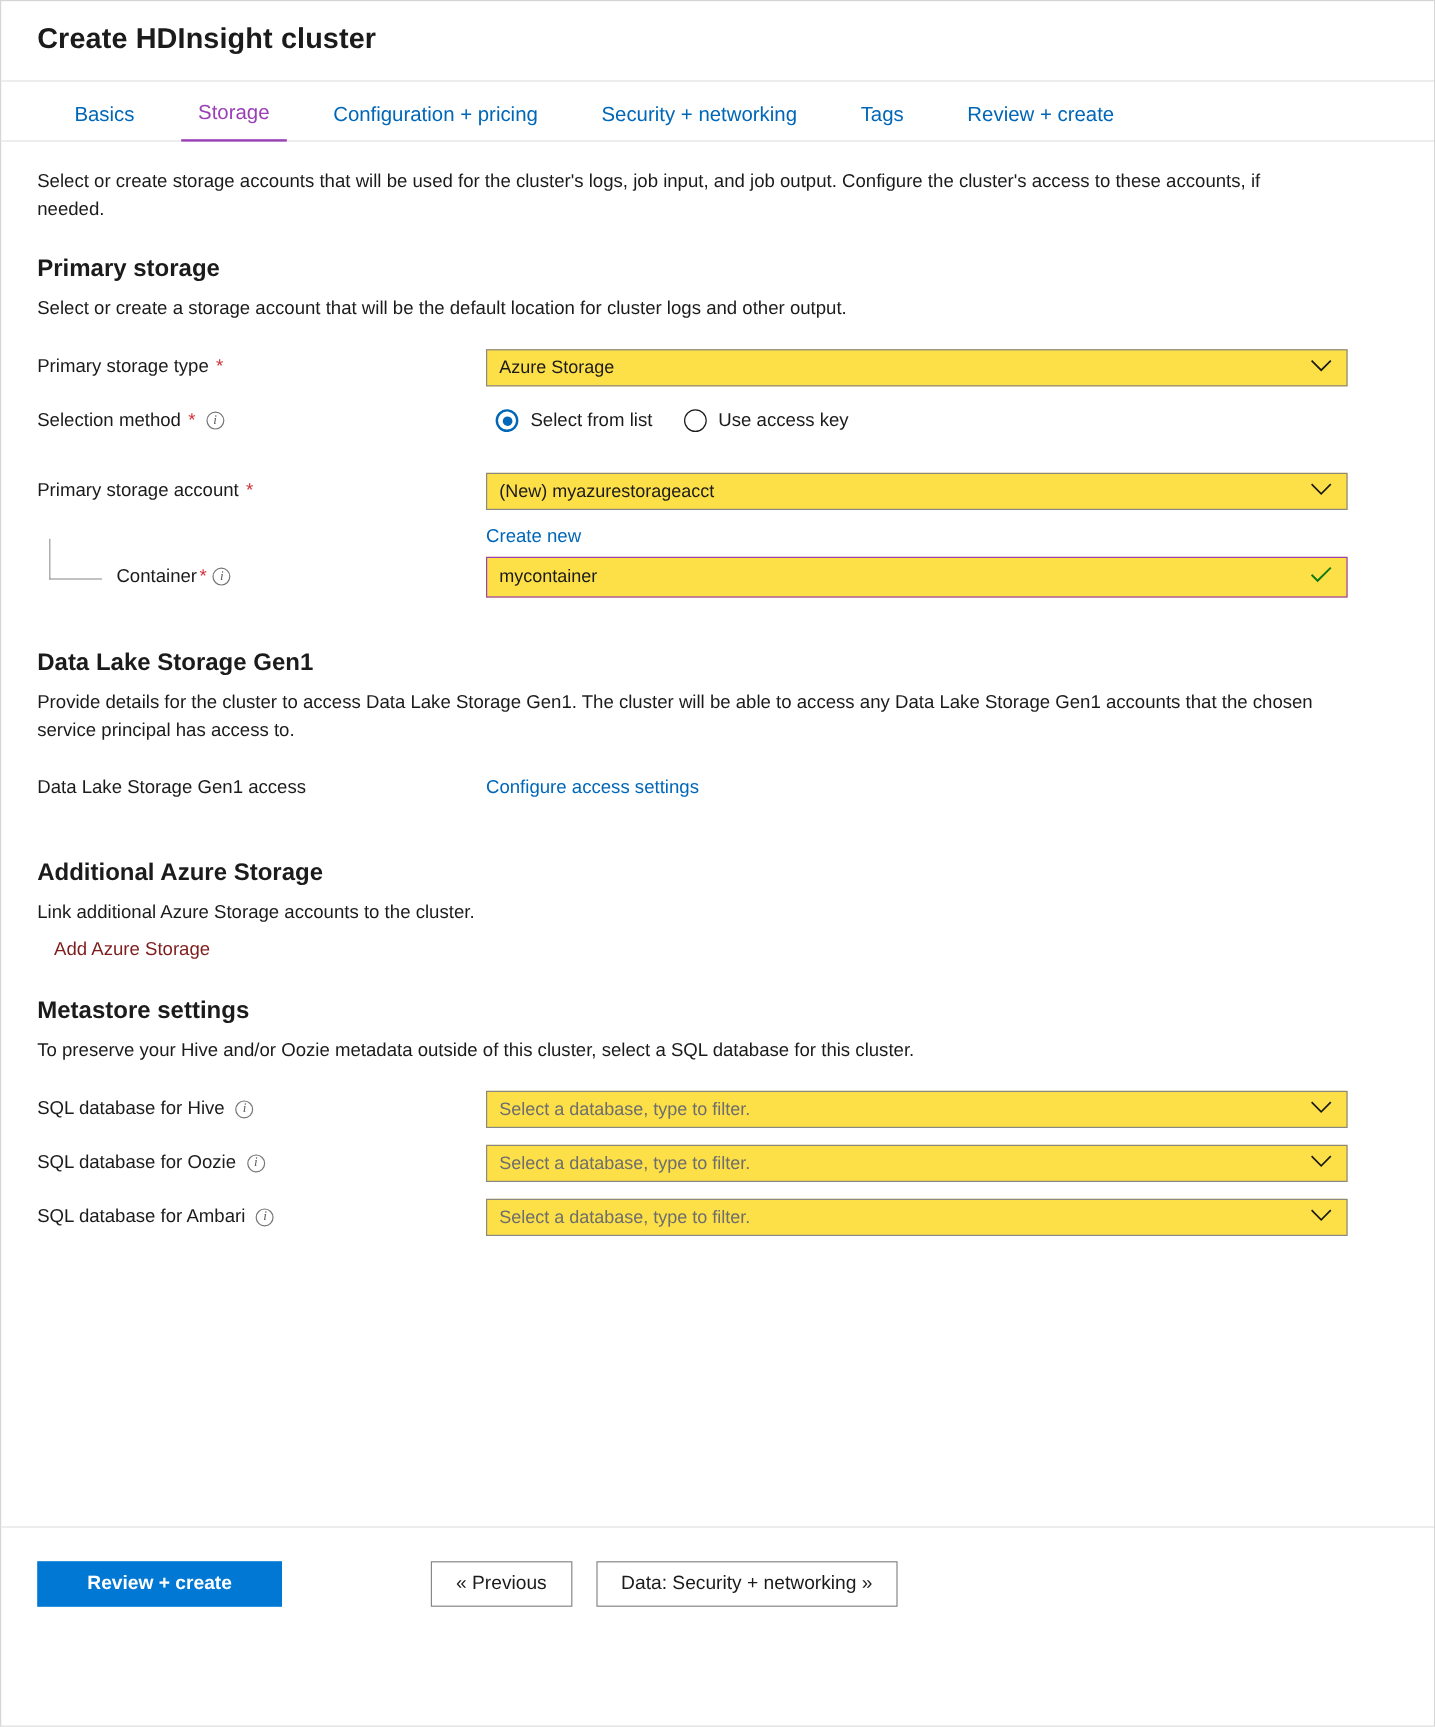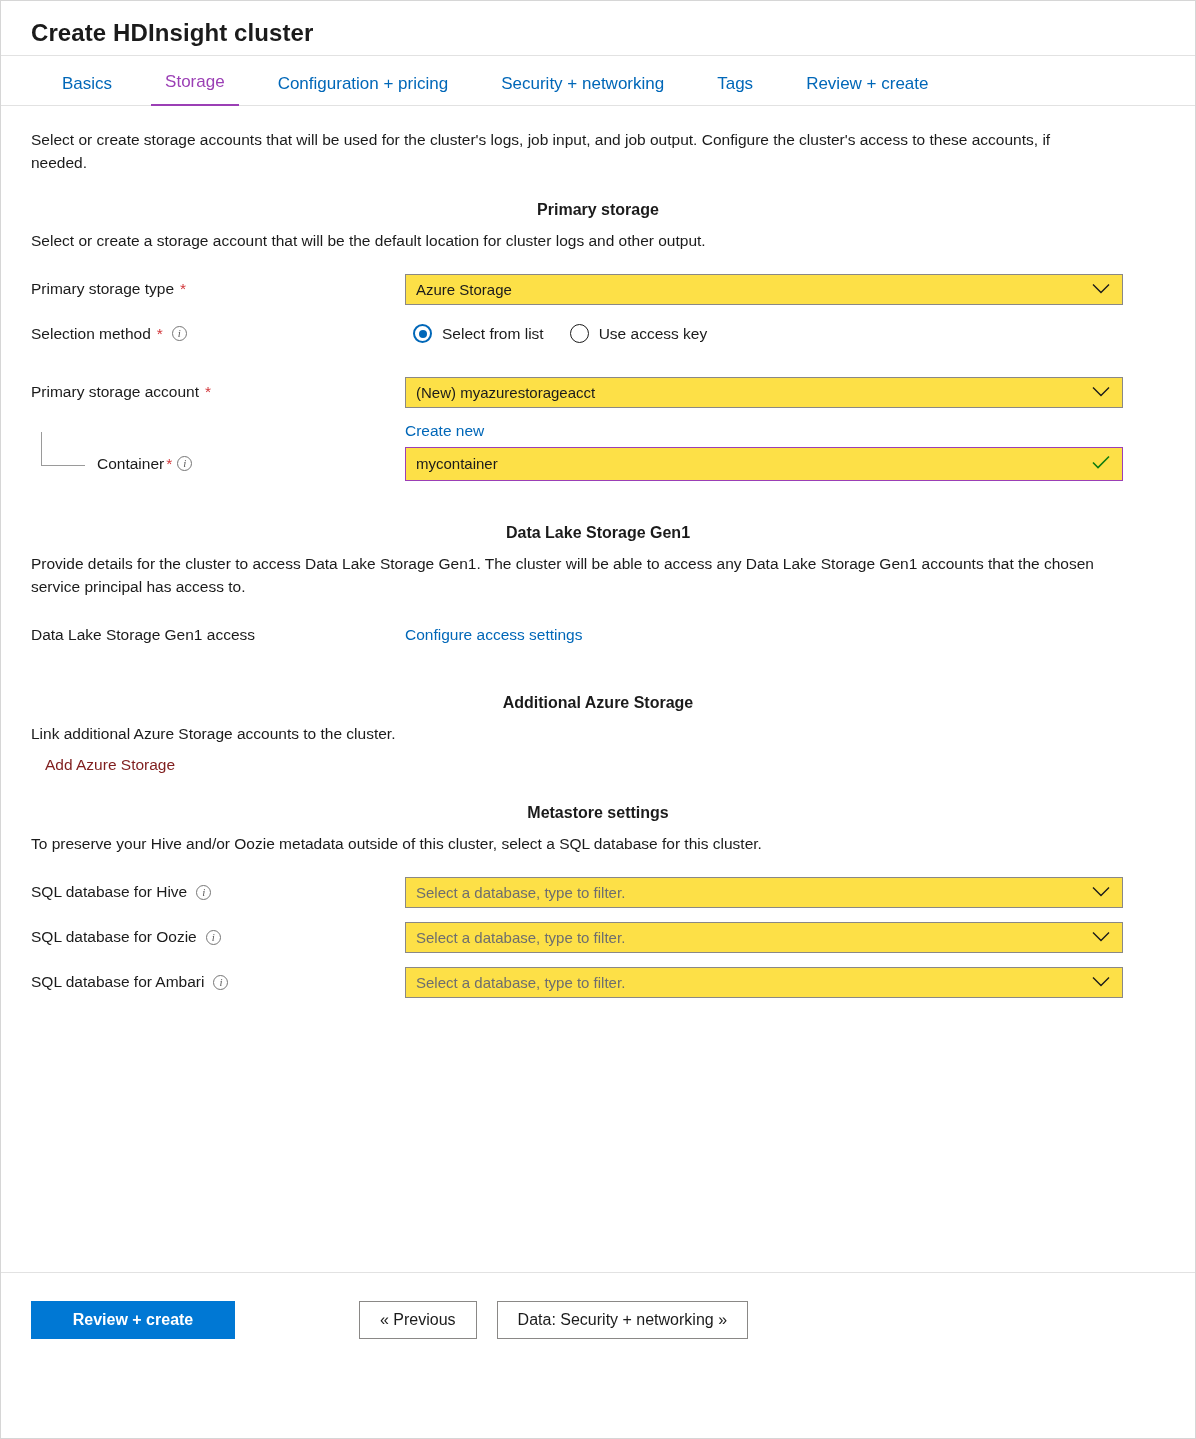--- a/index.html
+++ b/index.html
@@ -12,21 +12,21 @@
   #page {
     width: 1196px;
     height: 1439px;
     position: relative;
     background: #ffffff;
     border: 1px solid #d6d6d6;
     overflow: hidden;
   }
   
   .title-bar {
-    padding: 18px 30px 8px 30px;
+    padding: 18px 30px 20px 30px;
     border-bottom: 1px solid #e2e2e2;
   }
   .title-bar h1 {
     margin: 0;
     font-size: 24px;
     font-weight: bold;
     color: #1b1b1b;
     letter-spacing: 0.1px;
   }
   
@@ -62,25 +62,24 @@
     position: relative;
   }
   .intro {
     font-size: 15.5px;
     color: #1b1b1b;
     line-height: 1.5;
     max-width: 1060px;
     margin-bottom: 26px;
   }
   h2.section {
-    font-size: 16px;
+    font-size: 20px;
     font-weight: bold;
     color: #1b1b1b;
     margin: 0 0 10px 0;
-    text-align: center;
   }
   p.section-desc {
     font-size: 15.5px;
     color: #1b1b1b;
     line-height: 1.5;
     margin: 0 0 22px 0;
     max-width: 1100px;
   }
   .row {
     display: flex;

